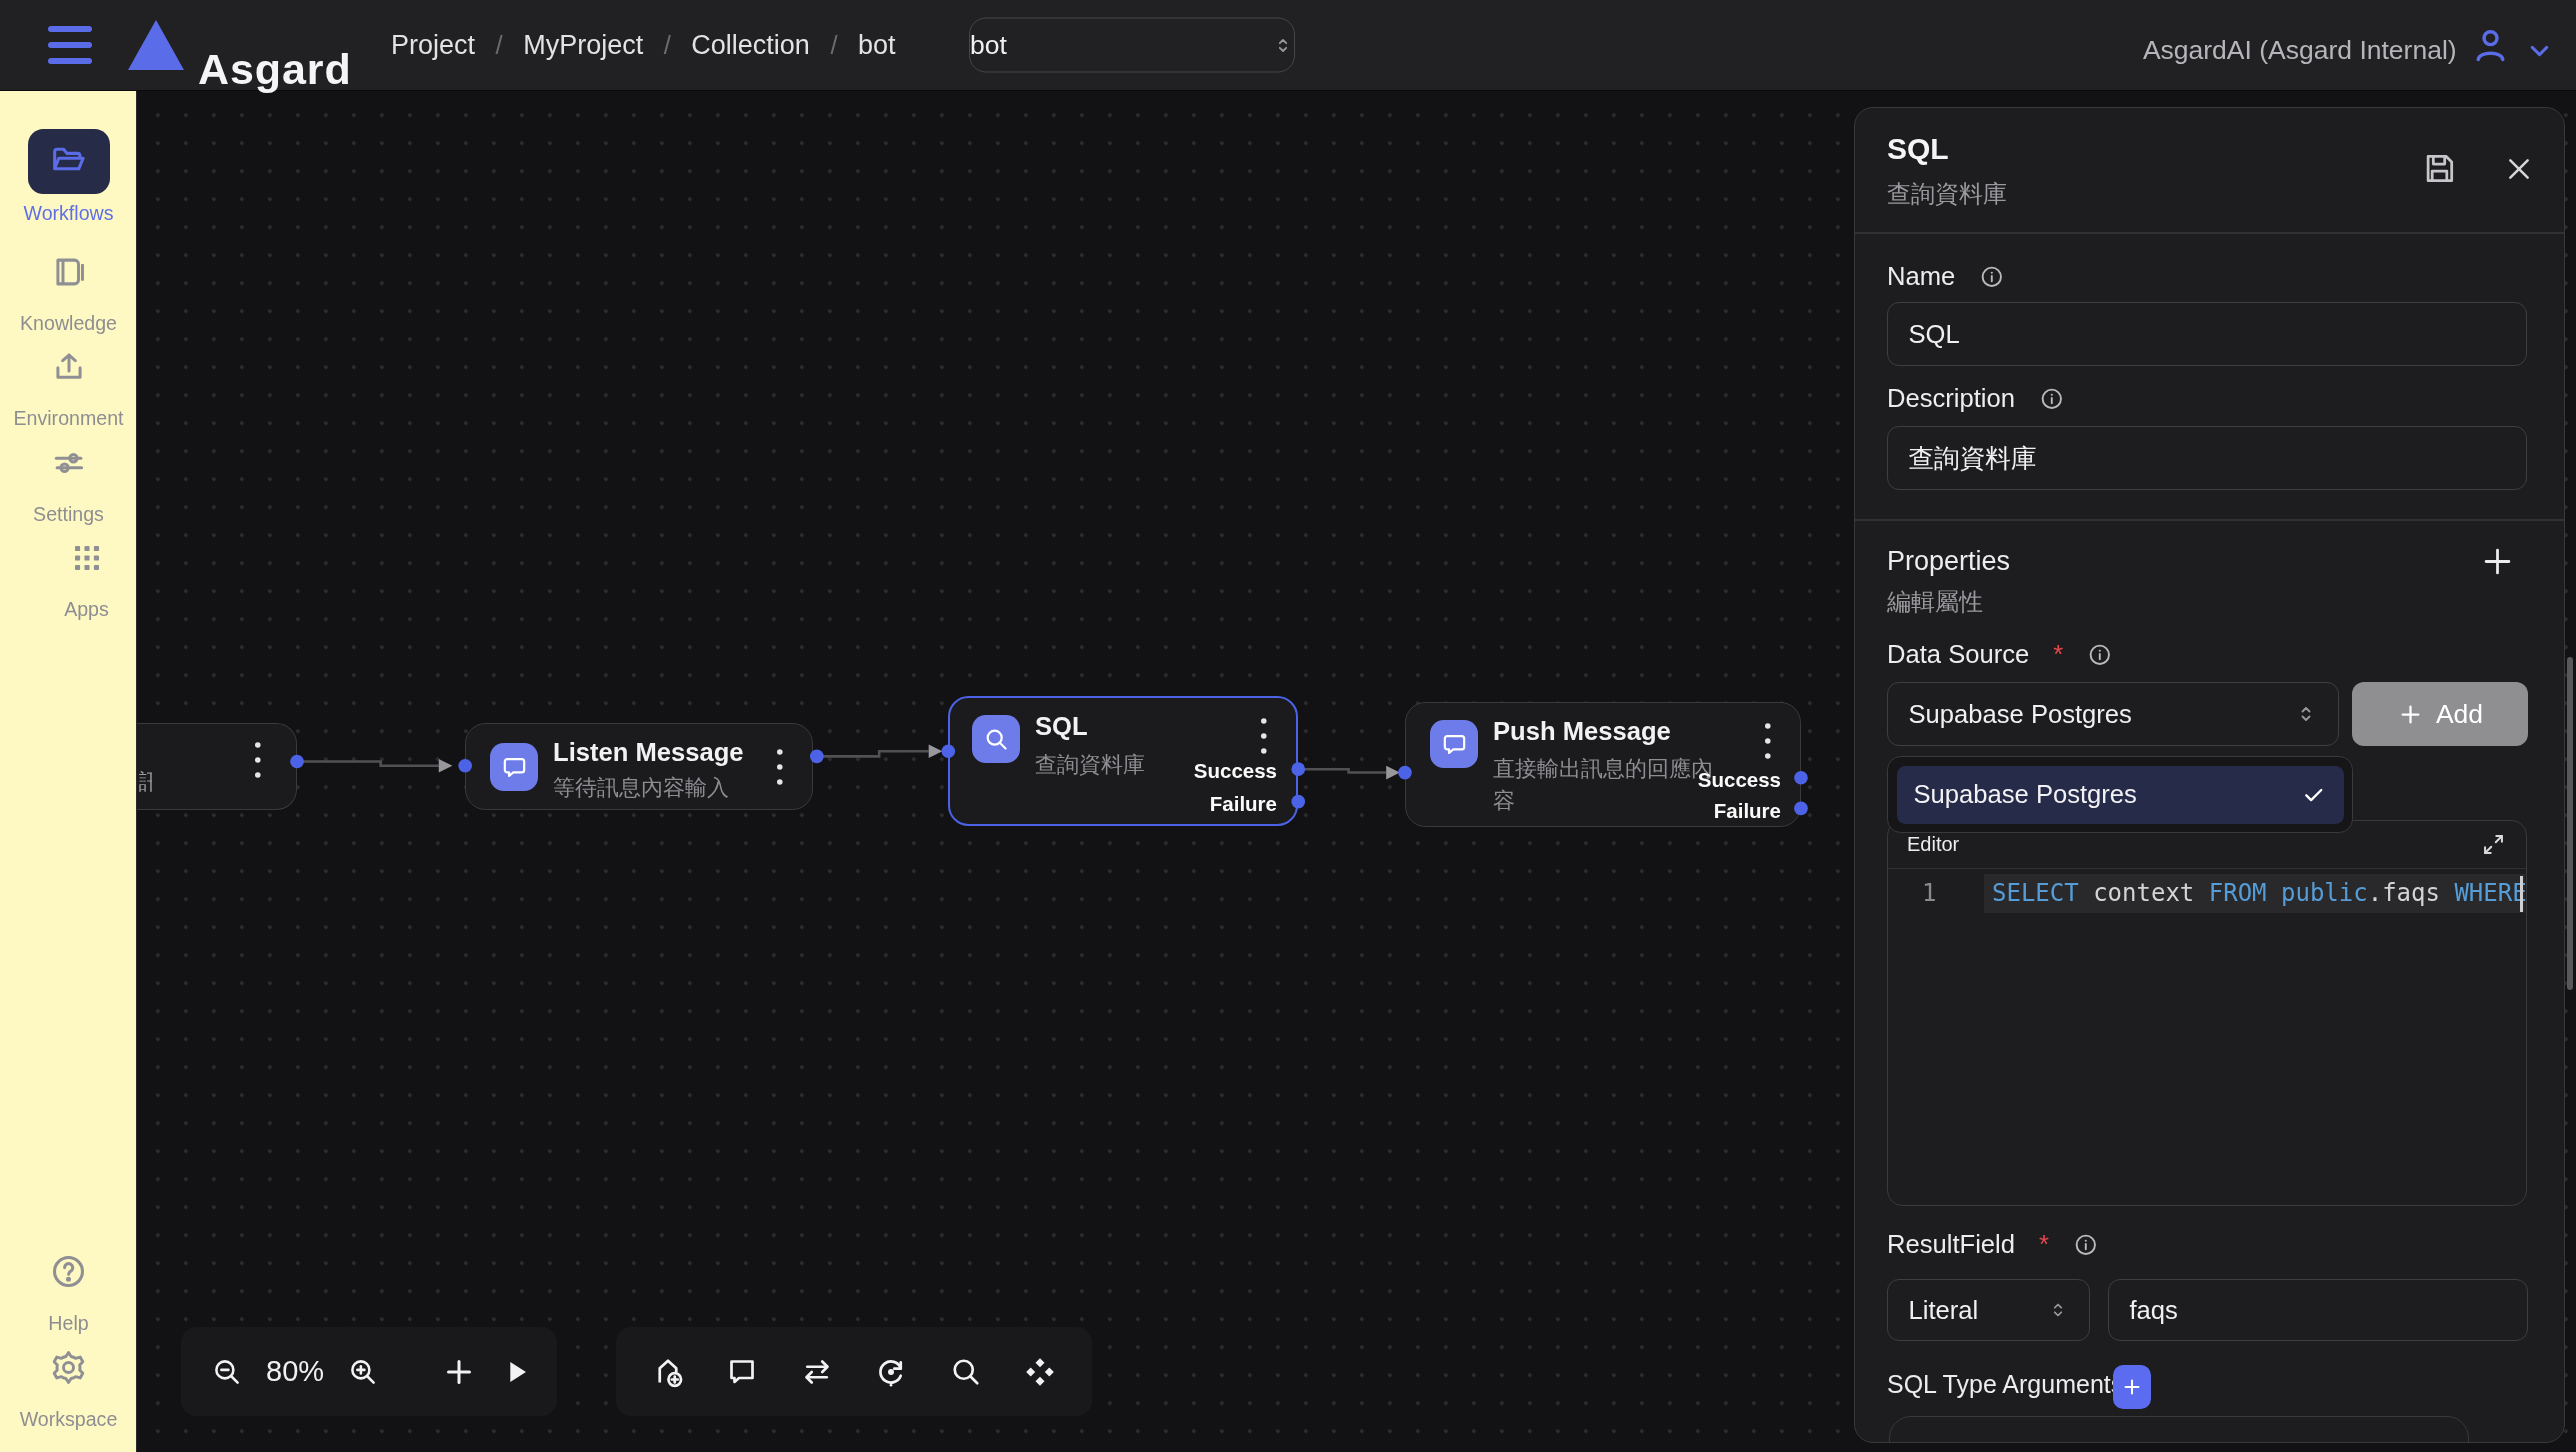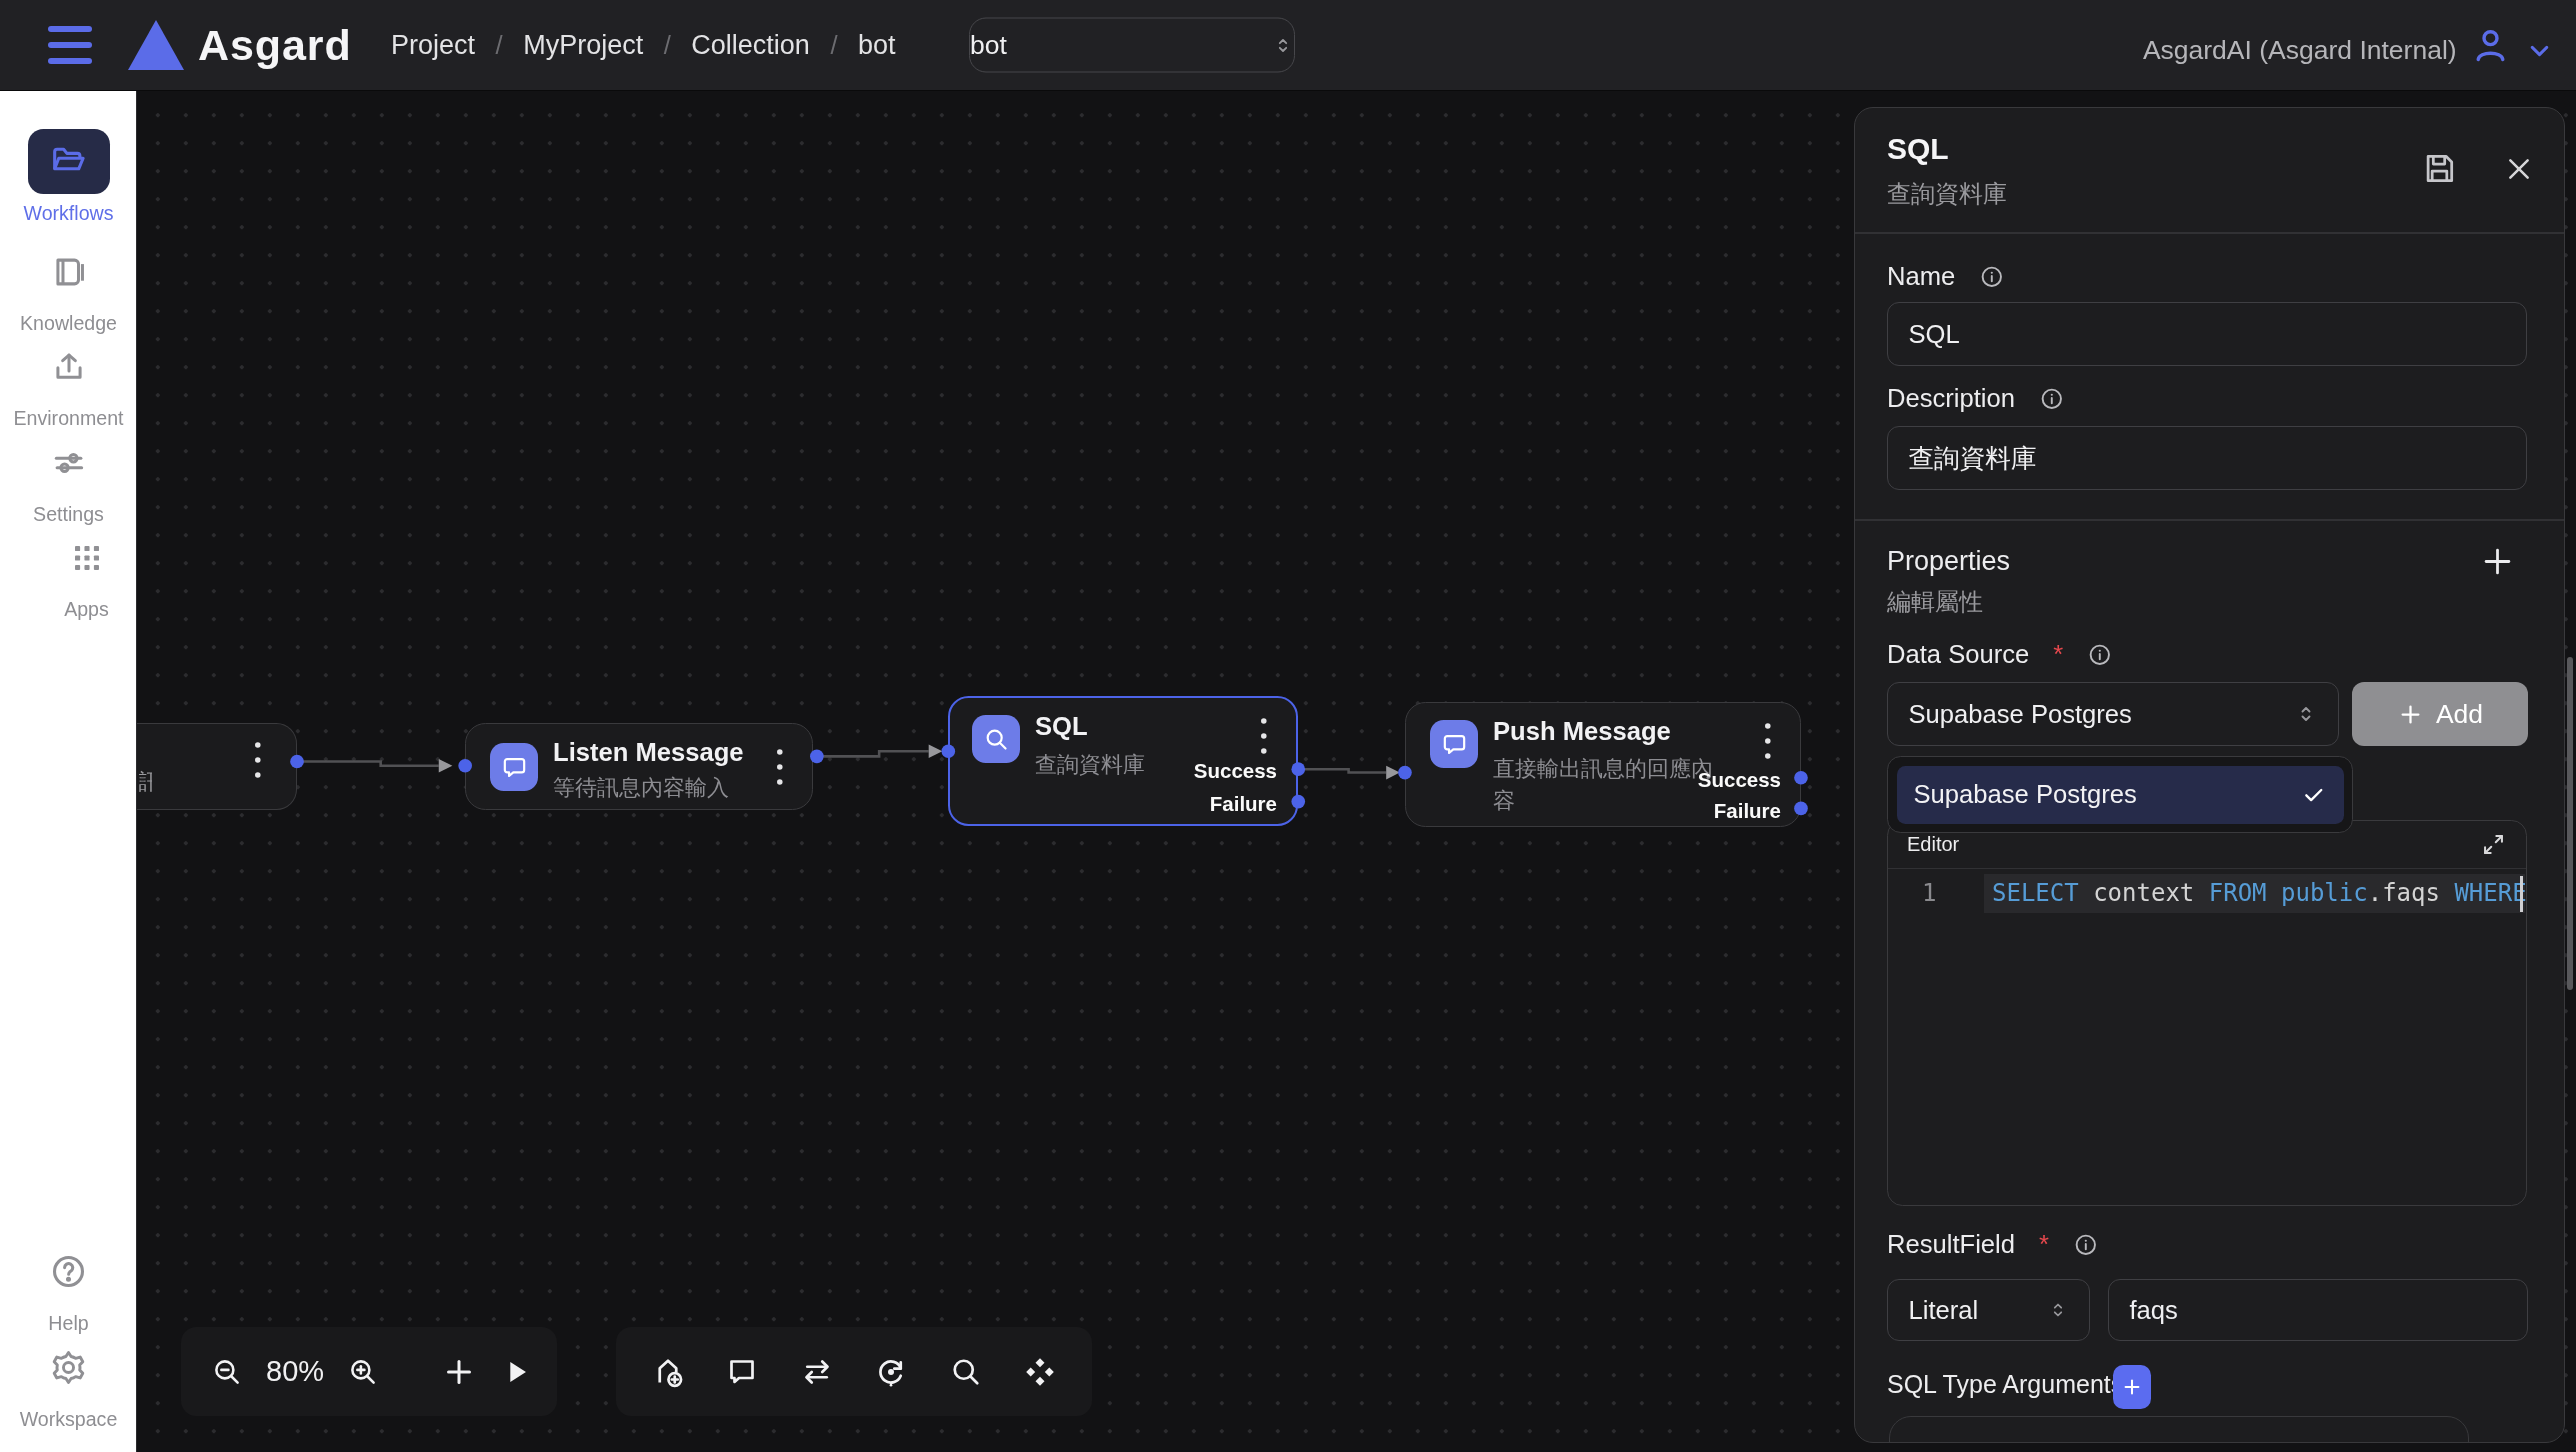--- a/index.html
+++ b/index.html
@@ -9,31 +9,31 @@
   svg { display:block; }
 
   
   #header { position:absolute; left:0; top:0; width:2576px; height:91px;
     background:#212124; border-bottom:1.7px solid #0a0a0b; z-index:30; }
   .vcenter { top:50%; transform:translateY(-50%); }
   #hamburger { left:48px; width:44px; height:38px; display:flex; flex-direction:column; justify-content:space-between; cursor:pointer; }
   #hamburger span { display:block; height:6px; border-radius:3.4px; background:#5b6ce8; }
   #logo-tri { left:128px; width:0; height:0; border-left:28px solid transparent;
     border-right:28px solid transparent; border-bottom:50px solid #5b6ce8; }
-  #logo-text { left:198px; font-size:43px; font-weight:700; color:#f5f5f7; letter-spacing:0.9px; }
+  #logo-text { left:198px; font-size:43px; font-weight:700; color:#f5f5f7; letter-spacing:0.9px;margin-top:24px; }
   #breadcrumb { left:391px; display:flex; align-items:center; gap:20.5px; font-size:27px; color:#e3e3e5; }
   #breadcrumb .sep { color:#6c6c70; font-size:25.6px; }
   #bot-select { left:969px; width:326px; height:55px; border:1.7px solid #47474b; border-radius:17px;
     display:flex; align-items:center; justify-content:center; gap:12px; font-size:26.5px; color:#f0f0f2; cursor:pointer; background:#212124;}
   #account { right:22px; display:flex; align-items:flex-end; gap:13.7px; }
   #account .acct-label { font-size:26.5px; color:#b6b6ba; }
 
   
   #sidebar { position:absolute; left:0; top:91px; width:137px; height:1361px;
-    background:#ffffff; border-right:1.7px solid #2b2b2e; z-index:20;text-decoration:underline; }
+    background:#fef9c3; border-right:1.7px solid #2b2b2e; z-index:20;text-decoration:underline; }
   .side-item { position:absolute; left:0; width:137px; display:flex; flex-direction:column; align-items:center; gap:7.7px; cursor:pointer; }
   .side-item .ic { width:82px; height:65px; border-radius:15.4px; display:flex; align-items:center; justify-content:center; color:#909094; }
   .side-item .lbl { font-size:19.6px; color:#8e8e92; }
   .side-item.active .ic { background:#262b47; color:#5b6ce8; }
   .side-item.active .lbl { color:#5f6fe8; }
 
   
   #canvas { position:absolute; left:137px; top:91px; width:2439px; height:1361px; background:#121214;
     background-image:radial-gradient(circle, #2c2c2f 2.1px, transparent 2.1px);
     background-size:28px 28px; background-position:6.8px 10.2px; }

